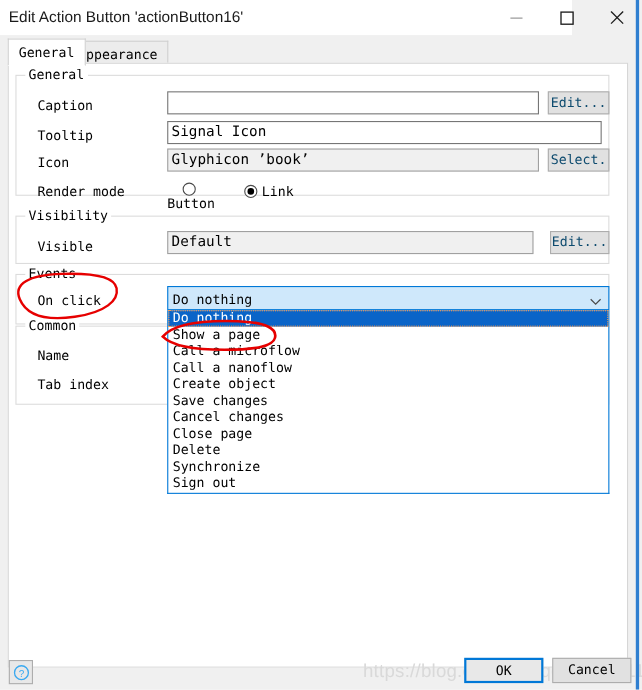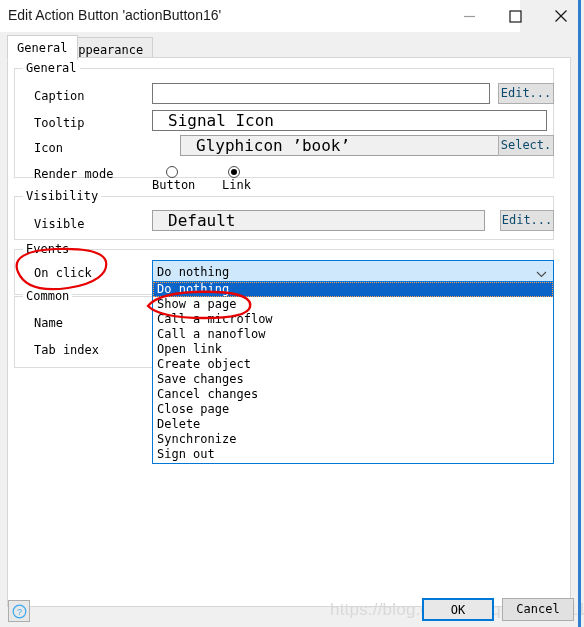--- a/index.html
+++ b/index.html
@@ -121,23 +121,23 @@
     white-space: nowrap;
     margin-left: 12px;
   }
   .finput {
     position: absolute;
     box-sizing: border-box;
     border: 1px solid #767676;
     background: #ffffff;
     height: 21px;
     font-family: "DejaVu Sans Mono", "Liberation Mono", monospace;
-    font-size: 16px;
+    font-size: 13px;
     line-height: 19px;
-    padding: 0 15px;
+    padding: 0 3px;
     color: #000000;
     white-space: nowrap;
     overflow: hidden;
   }
   .finput-ro {
     background: #f0f0f0;
     border: 1px solid #a0a0a0;
   }
   .fbtn {
     position: absolute;
@@ -159,21 +159,21 @@
   #lbl-icon        { left: 22px; top: 141px; }
   #lbl-rendermode  { left: 22px; top: 167px; }
   #lbl-visible     { left: 22px; top: 217px; }
   #lbl-onclick     { left: 22px; top: 266px; }
   #lbl-name        { left: 22px; top: 316px; }
   #lbl-tabindex    { left: 22px; top: 343px; }
 
   
   #in-caption { left: 152px; top: 83px; width: 338px; }
   #in-tooltip { left: 152px; top: 110px; width: 395px; }
-  #in-icon    { left: 152px; top: 135px; width: 338px; margin-left: 28px; }
+  #in-icon    { left: 152px; top: 135px; width: 338px; }
   #in-visible { left: 152px; top: 210px; width: 333px; }
 
   
   #btn-caption-edit { left: 498px; top: 83px;  width: 56px; }
   #btn-icon-select  { left: 498px; top: 135px; width: 56px; }
   #btn-visible-edit { left: 500px; top: 210px; width: 54px; }
 
   
   .radio-wrap {
     position: absolute;
@@ -194,21 +194,21 @@
   .radio-dot.checked::after {
     content: "";
     position: absolute;
     left: 2px; top: 2px;
     width: 6px; height: 6px;
     border-radius: 50%;
     background: #000000;
   }
   .radio-label { font-size: 12px; white-space: nowrap; }
   #radio-button { left: 152px; top: 166px; flex-direction: column; }
-  #radio-link   { left: 222px; top: 166px; flex-direction: column; }
+  #radio-link   { left: 222px; top: 166px; }
 
   
   #combo {
     position: absolute;
     left: 152px; top: 260px;
     width: 402px; height: 22px;
     box-sizing: border-box;
     background: #cfe8fb;
     border: 1px solid #0078d7;
     z-index: 10;
@@ -412,21 +412,20 @@
         <polyline points="1,1 5.5,5.5 10,1" fill="none" stroke="#4a4a4a" stroke-width="1.1"></polyline>
       </svg>
     </span>
   </div>
 
   <div id="dropdown">
       <div class="dd-item selected">Do nothing</div>
       <div class="dd-item">Show a page</div>
       <div class="dd-item">Call a microflow</div>
       <div class="dd-item">Call a nanoflow</div>
-      <div class="dd-item">Open link</div>
       <div class="dd-item">Create object</div>
       <div class="dd-item">Save changes</div>
       <div class="dd-item">Cancel changes</div>
       <div class="dd-item">Close page</div>
       <div class="dd-item">Delete</div>
       <div class="dd-item">Synchronize</div>
       <div class="dd-item">Sign out</div>
     </div>
 
   <svg id="annotations" viewBox="0 0 584 627">

